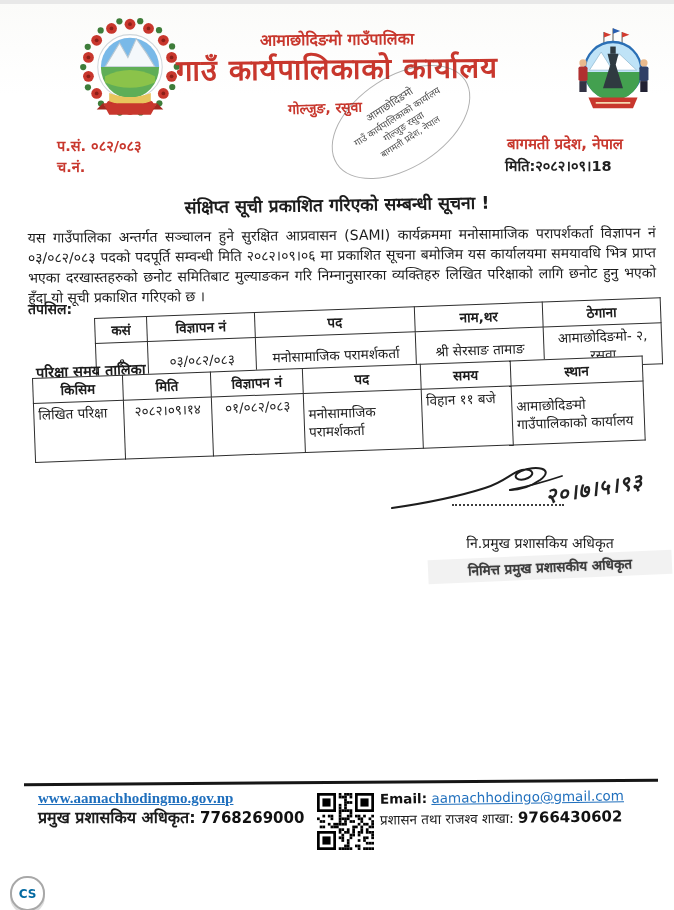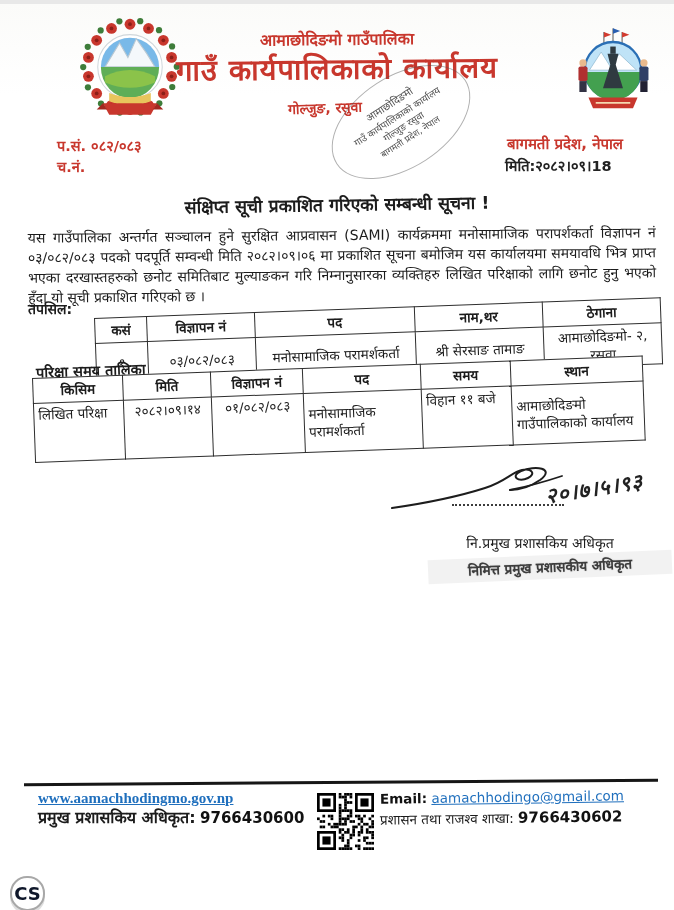--- a/index.html
+++ b/index.html
@@ -65,21 +65,21 @@
   .foot-web{left:38px;top:786px;font-size:15px;font-weight:bold;font-family:Liberation Serif, serif;}
   .foot-phone-l{left:38px;top:802px;font-size:14px;}
   .foot-phone-l b{font-size:16px;}
   .num{font-family:"DejaVu Sans","Liberation Sans",sans-serif;font-size:15px;font-weight:bold;color:#111;}
   .qr{left:317px;top:789px;}
   .foot-email{left:380px;top:785px;font-size:13.5px;transform:rotate(-.8deg);}
   .foot-email b{color:#111;}
   .foot-phone-r{left:380px;top:805px;font-size:13.5px;transform:rotate(-.8deg);}
   
   .cs-badge{left:10px;top:872px;width:31px;height:31px;border:2.5px solid #a8a8a8;border-radius:17px;
-    display:flex;align-items:center;justify-content:center;font-size:18px;font-weight:bold;color:#0f172a;
+    display:flex;align-items:center;justify-content:center;font-size:12px;font-weight:bold;color:#0369a1;
     box-shadow:0 3px 0 rgba(160,160,160,.35);background:#fff;}
   .cs-text{left:52px;top:876px;font-size:21px;color:#bdbdbd;}
 </style>
 </head>
 <body>
 
 <div id="page">
 
   <svg class="abs" style="left:78px;top:14px;" width="104" height="104" viewBox="0 0 100 100">
     <g id="wreath">
@@ -254,21 +254,21 @@
   <div class="abs sig-desig">नि.प्रमुख प्रशासकिय अधिकृत</div>
   <div class="abs sig-stamp">निमित्त प्रमुख प्रशासकीय अधिकृत</div>
 
   <div class="abs foot-rule"></div>
 
   <div class="abs foot-web">
     <span class="blue-link">www.aamachhodingmo.gov.np</span>
   </div>
   <div class="abs foot-phone-l">
     <b>प्रमुख प्रशासकिय अधिकृत:</b>
-    <span class="num">9766430600</span>
+    <span class="num">7768269000</span>
   </div>
 
   <svg class="abs qr" width="57" height="57" viewBox="0 0 21 21">
     <g id="qrmods">
         <rect x="8" y="0" width="1" height="1" fill="#000"></rect>
         <rect x="10" y="0" width="1" height="1" fill="#000"></rect>
         <rect x="11" y="0" width="1" height="1" fill="#000"></rect>
         <rect x="12" y="0" width="1" height="1" fill="#000"></rect>
         <rect x="8" y="1" width="1" height="1" fill="#000"></rect>
         <rect x="9" y="1" width="1" height="1" fill="#000"></rect>

